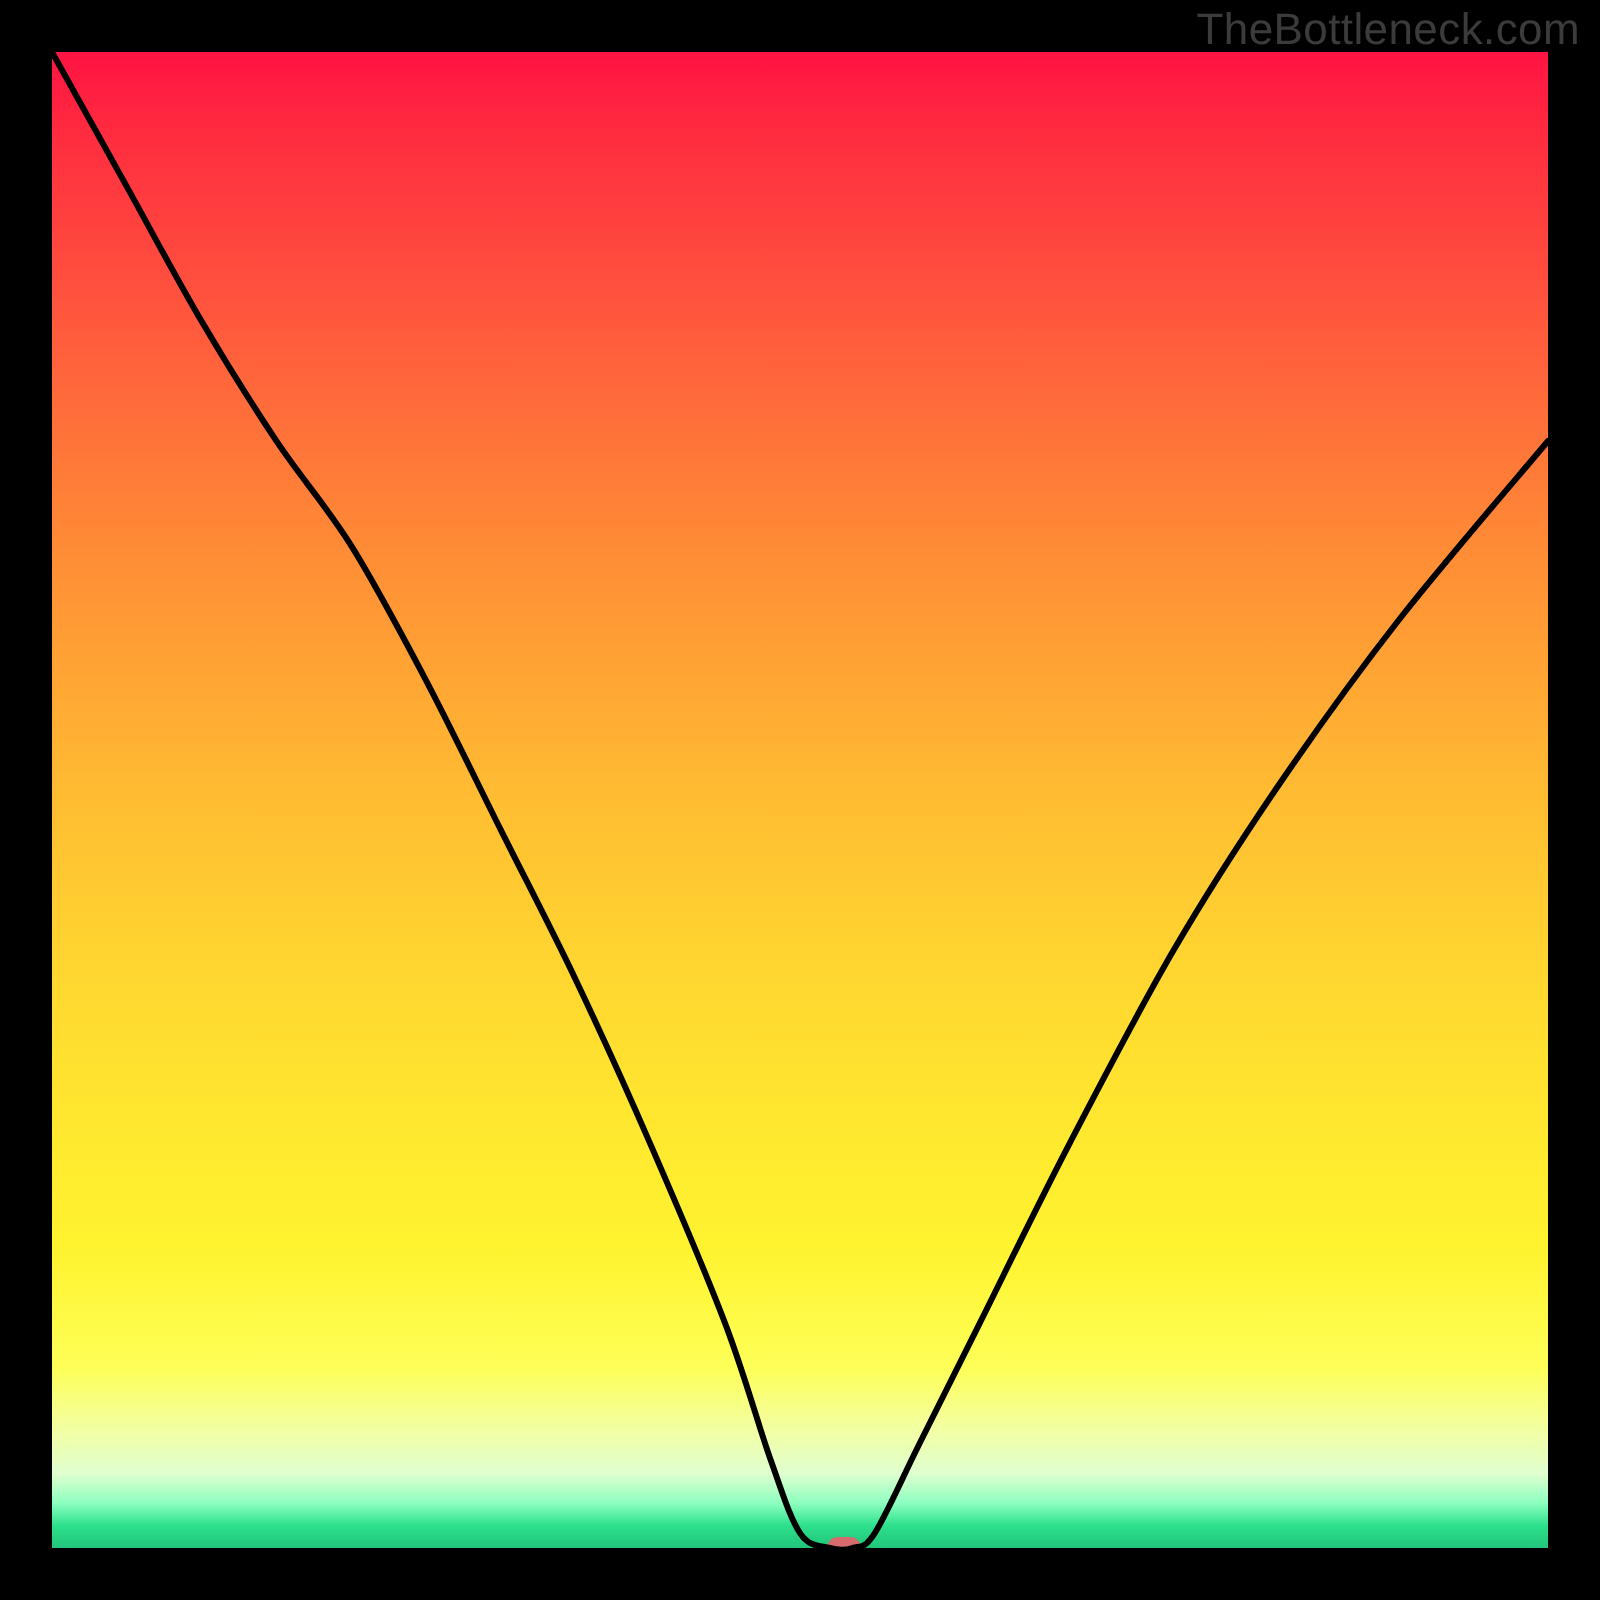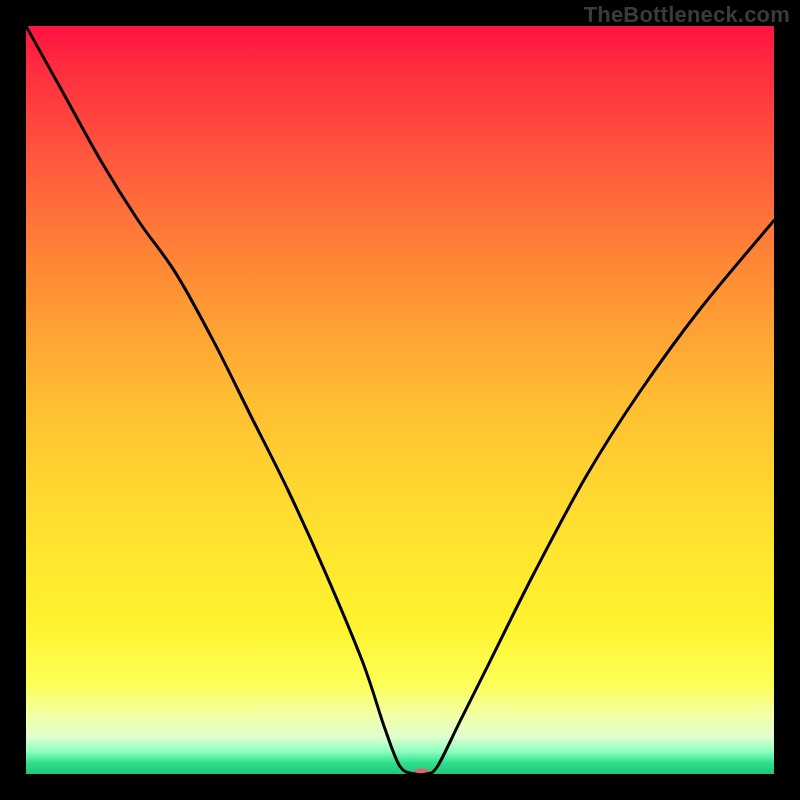--- a/index.html
+++ b/index.html
@@ -15,21 +15,21 @@
     width: 800px;
     height: 800px;
     background: #000;
   }
   .watermark {
     position: absolute;
     top: 2px;
     right: 10px;
     font-family: Arial, Helvetica, sans-serif;
     font-size: 22px;
-    font-weight: 700;
+    font-weight: 400;
     color: #3b3b3b;
     z-index: 20;
     letter-spacing: 0.2px;
   }
   .plot-area {
     position: absolute;
     left: 26px;
     top: 26px;
     width: 748px;
     height: 748px;

